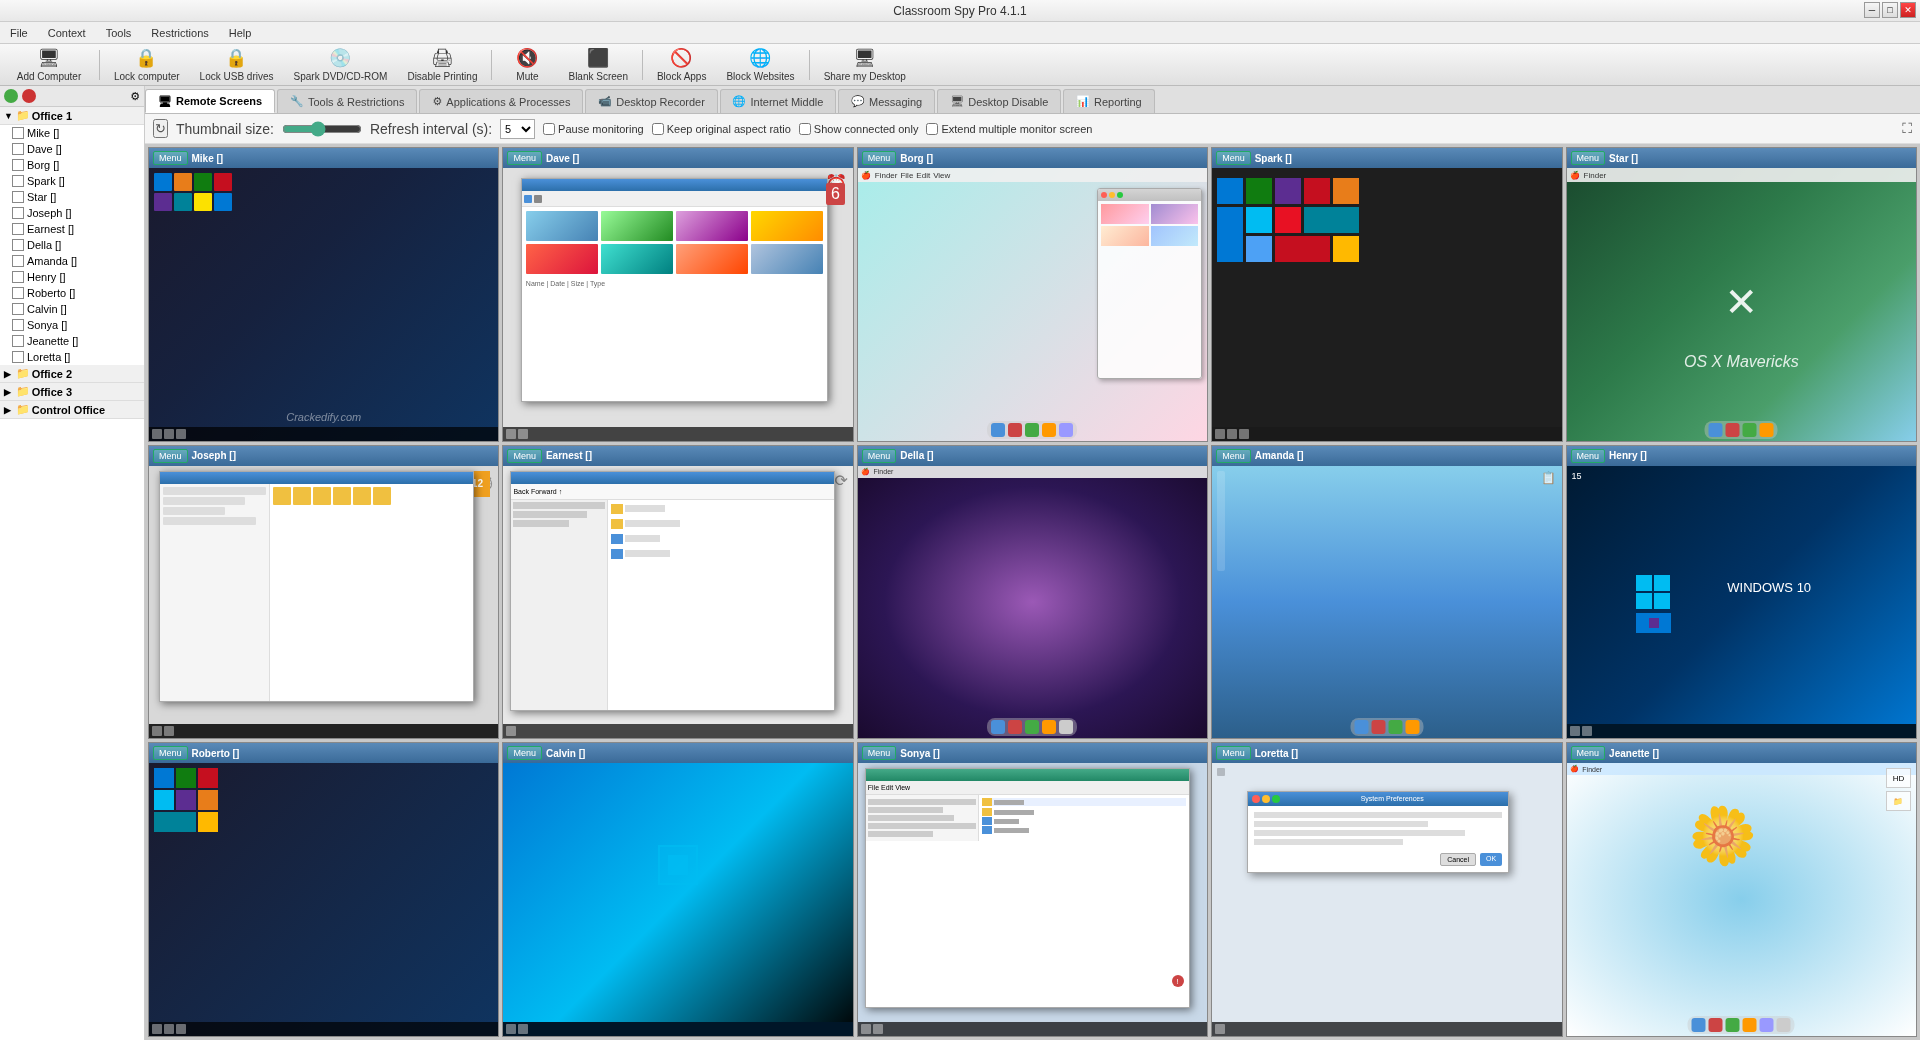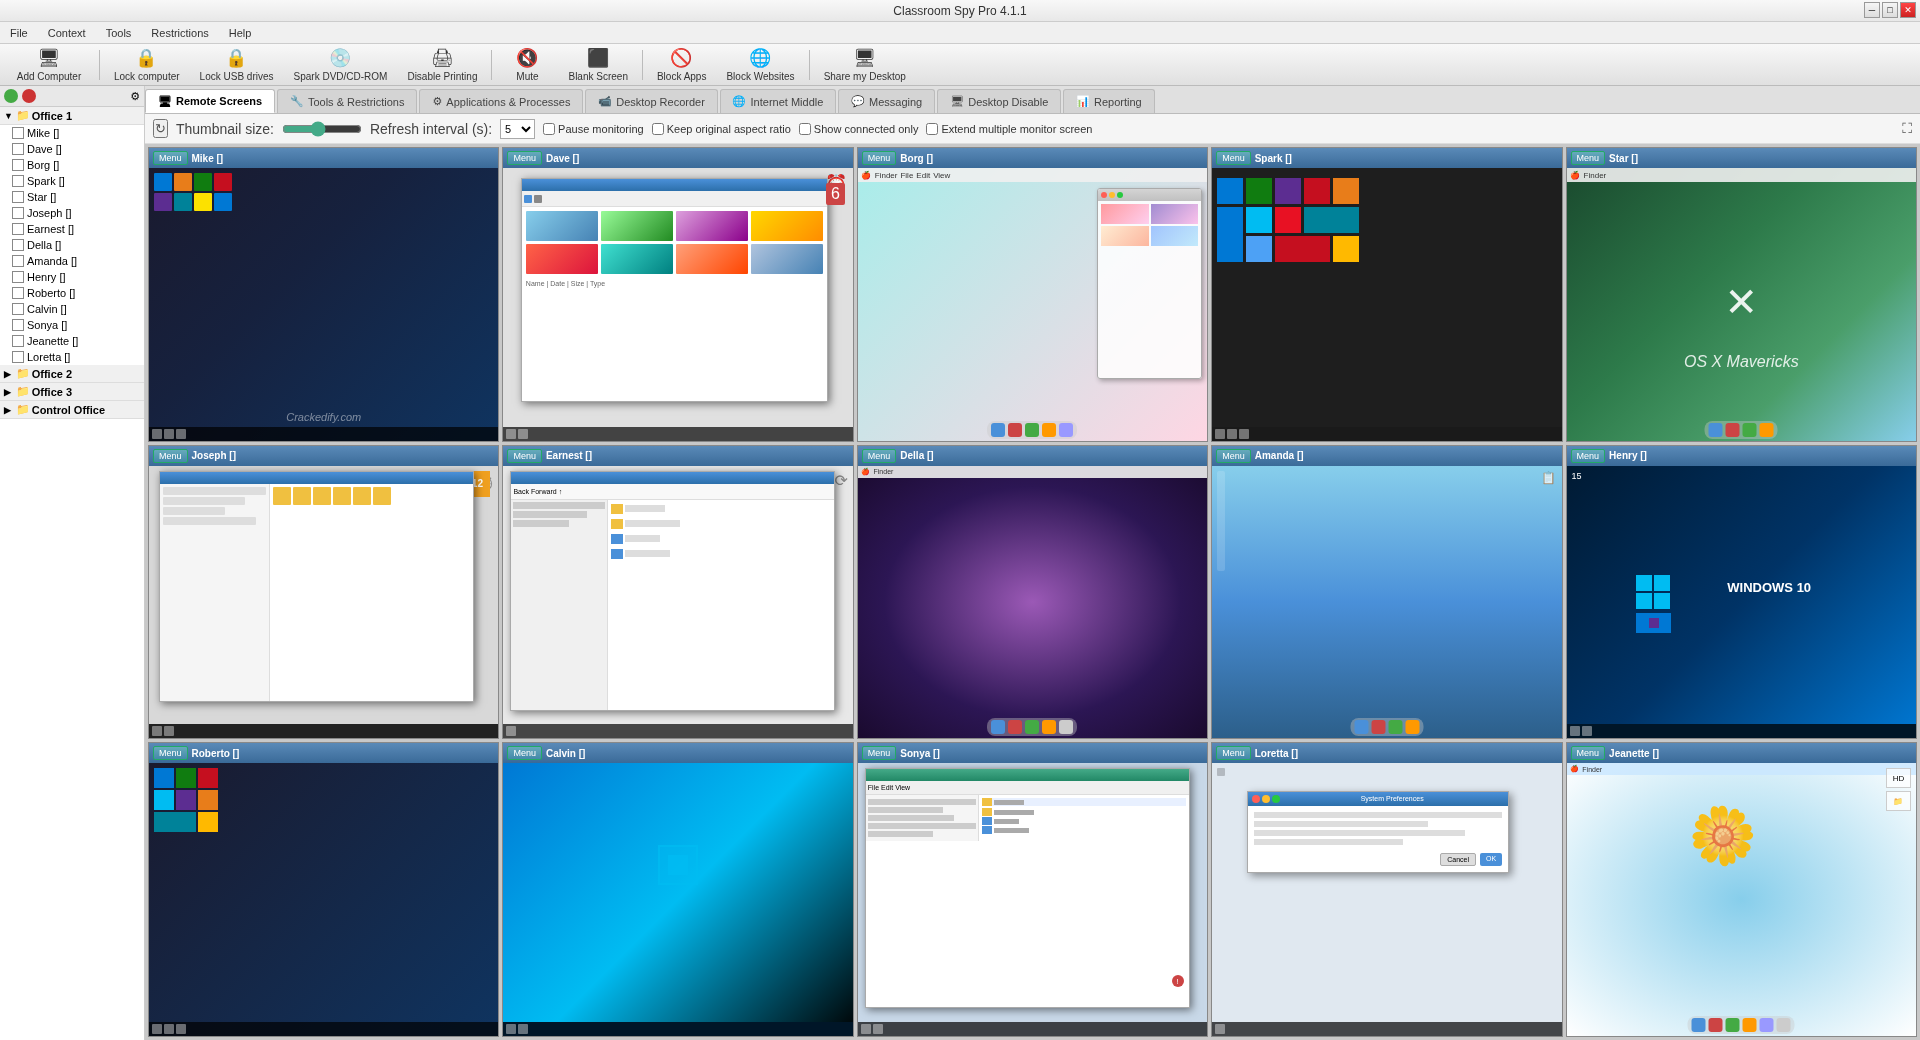--- a/index.html
+++ b/index.html
@@ -839,21 +839,21 @@
         </div>
         <div class="screen-preview" style="background:linear-gradient(135deg,#001a33,#003366,#0078d4);">
           <div class="desktop-sim">
             <div style="position:absolute;top:5px;left:5px;color:white;font-size:9px;">15</div>
             <div style="position:absolute;top:40%;left:20%;display:grid;grid-template-columns:repeat(2,16px);gap:2px;">
               <div style="width:16px;height:16px;background:#00bcf2;"></div>
               <div style="width:16px;height:16px;background:#00bcf2;"></div>
               <div style="width:16px;height:16px;background:#00bcf2;"></div>
               <div style="width:16px;height:16px;background:#00bcf2;"></div>
             </div>
-            <div style="position:absolute;top:42%;left:46%;color:white;font-size:13px;font-weight:bold;">WINDOWS 10</div>
+            <div style="position:absolute;top:42%;left:46%;color:white;font-size:13px;font-weight:normal;">WINDOWS 10</div>
             <div style="position:absolute;top:54%;left:20%;display:flex;flex-direction:column;gap:2px;">
               <div style="width:35px;height:20px;background:#0078d4;display:flex;align-items:center;justify-content:center;">
                 <div style="width:10px;height:10px;background:#5c2d91;"></div>
               </div>
             </div>
             <div class="fake-taskbar" style="background:#001628;">
               <div class="taskbar-icon"></div>
               <div class="taskbar-icon"></div>
             </div>
           </div>

